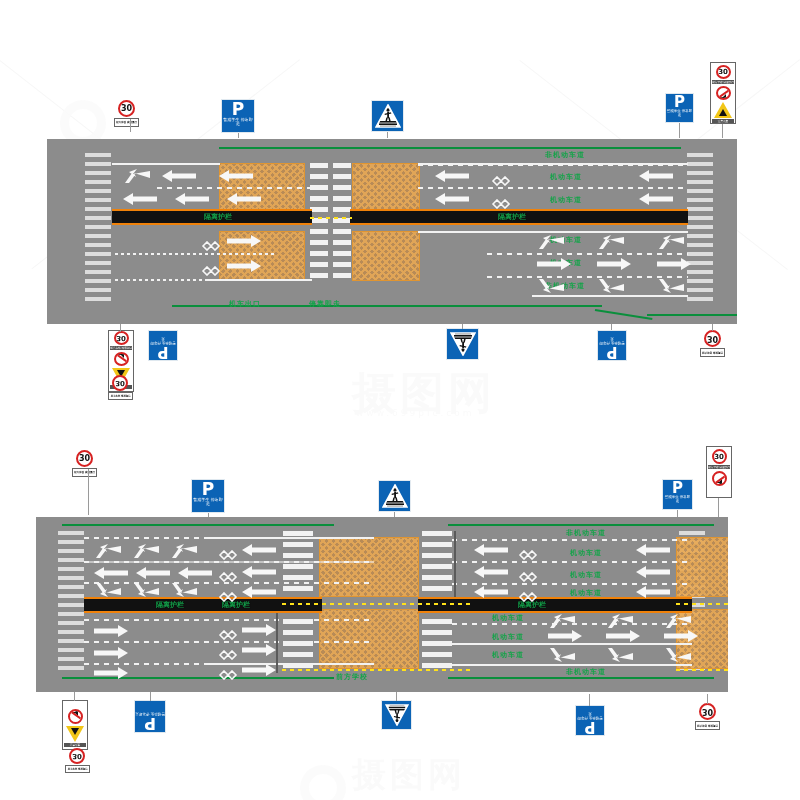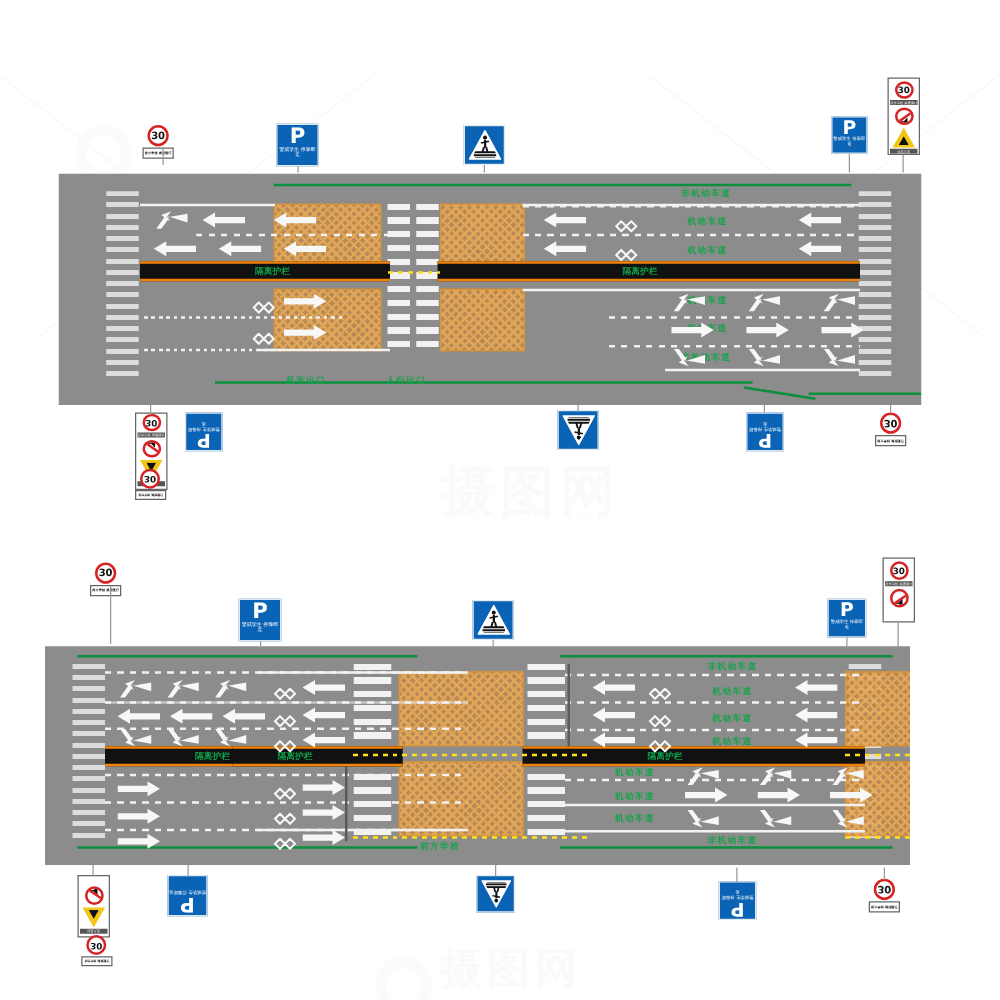--- a/index.html
+++ b/index.html
@@ -214,21 +214,21 @@
     <div class="solidline" style="left:485px;top:156px;width:156px;"></div>
 
     <div class="lbl" style="left:498px;top:11px;">非机动车道</div>
     <div class="lbl" style="left:503px;top:33px;">机动车道</div>
     <div class="lbl" style="left:503px;top:56px;">机动车道</div>
     <div class="lbl" style="left:503px;top:96px;">机动车道</div>
     <div class="lbl" style="left:503px;top:119px;">机动车道</div>
     <div class="lbl" style="left:498px;top:142px;">非机动车道</div>
 
     <div class="lbl" style="left:182px;top:160px;">机车出口</div>
-    <div class="lbl" style="left:262px;top:160px;">人行出口</div>
+    <div class="lbl" style="left:262px;top:160px;">停靠即走</div>
 
     <div class="arw" style="left:76px;top:29px;">
       <svg width="28" height="16" viewBox="0 0 28 16">
           <path d="M27 3 L10 6 L14 1 L6 4 L13 9 L11 5 L27 10 Z M9 5 L2 15 L6 15 L12 7 Z" fill="#f7f7f7"></path>
         </svg>
     </div>
     <div class="arw" style="left:115px;top:31px;">
       <svg width="34" height="12" viewBox="0 0 34 12">
           <path d="M0 6 L10 0 L10 3.5 L34 3.5 L34 8.5 L10 8.5 L10 12 Z" fill="#f7f7f7"></path>
         </svg>

